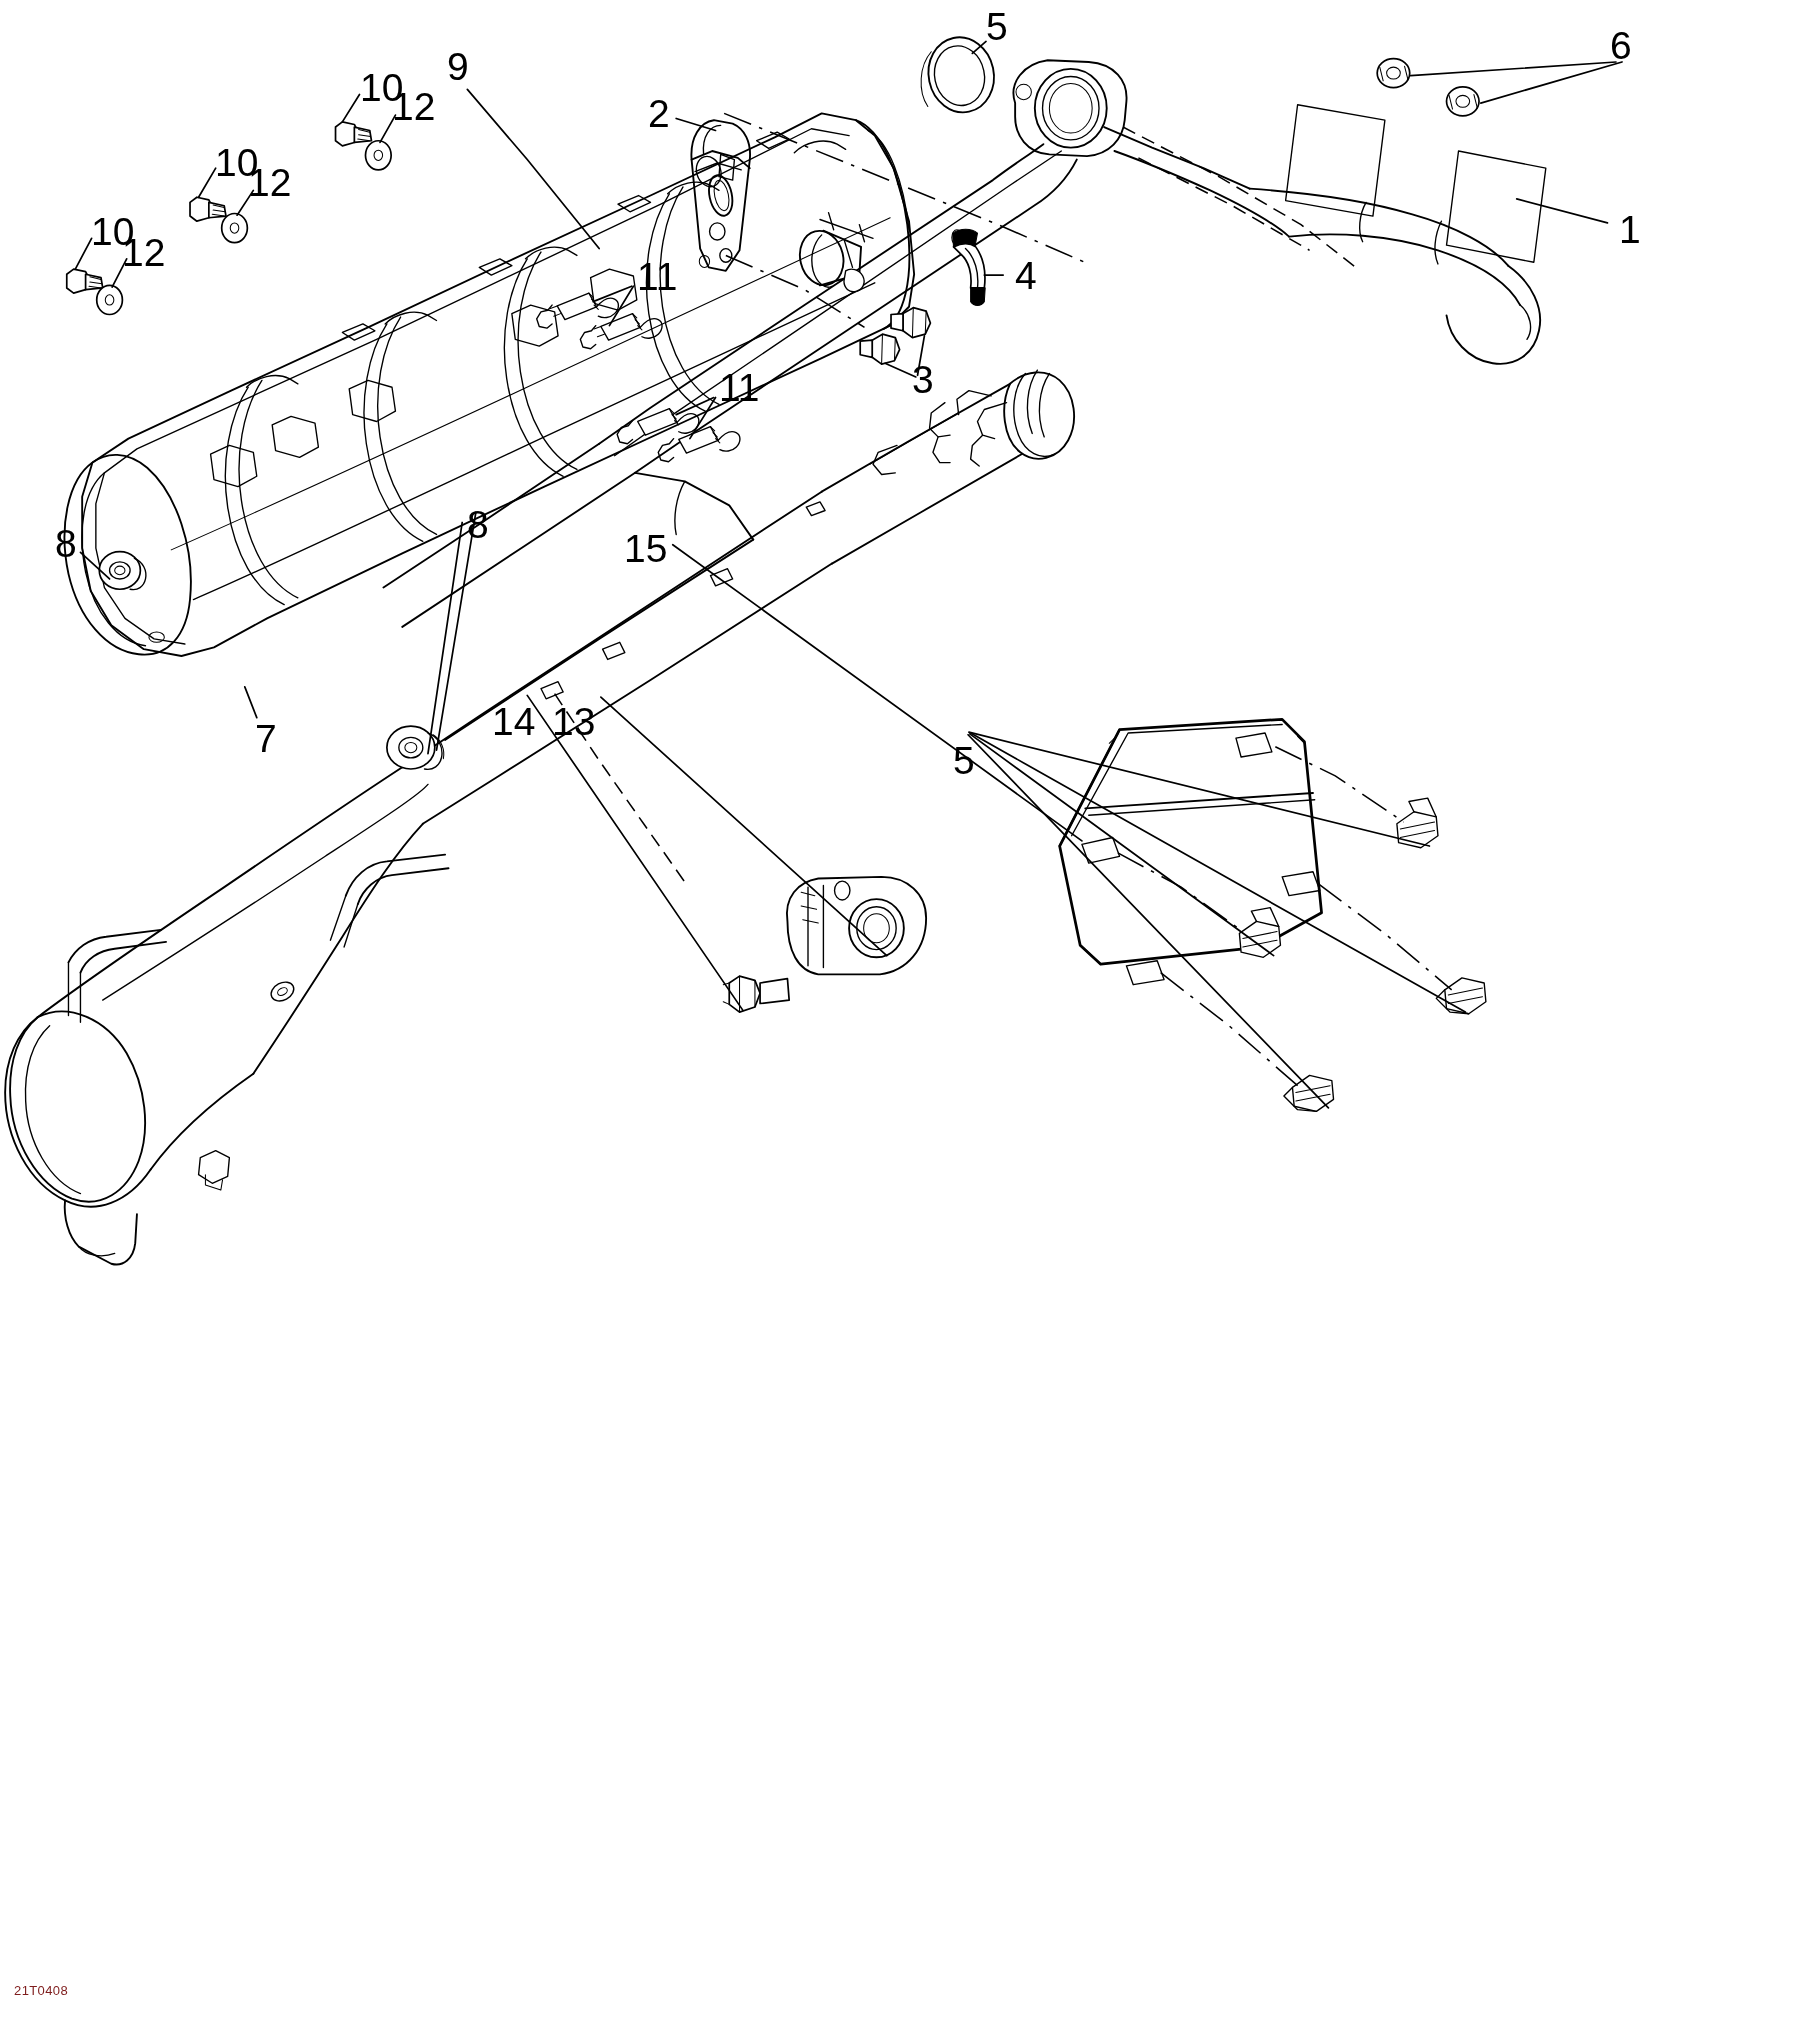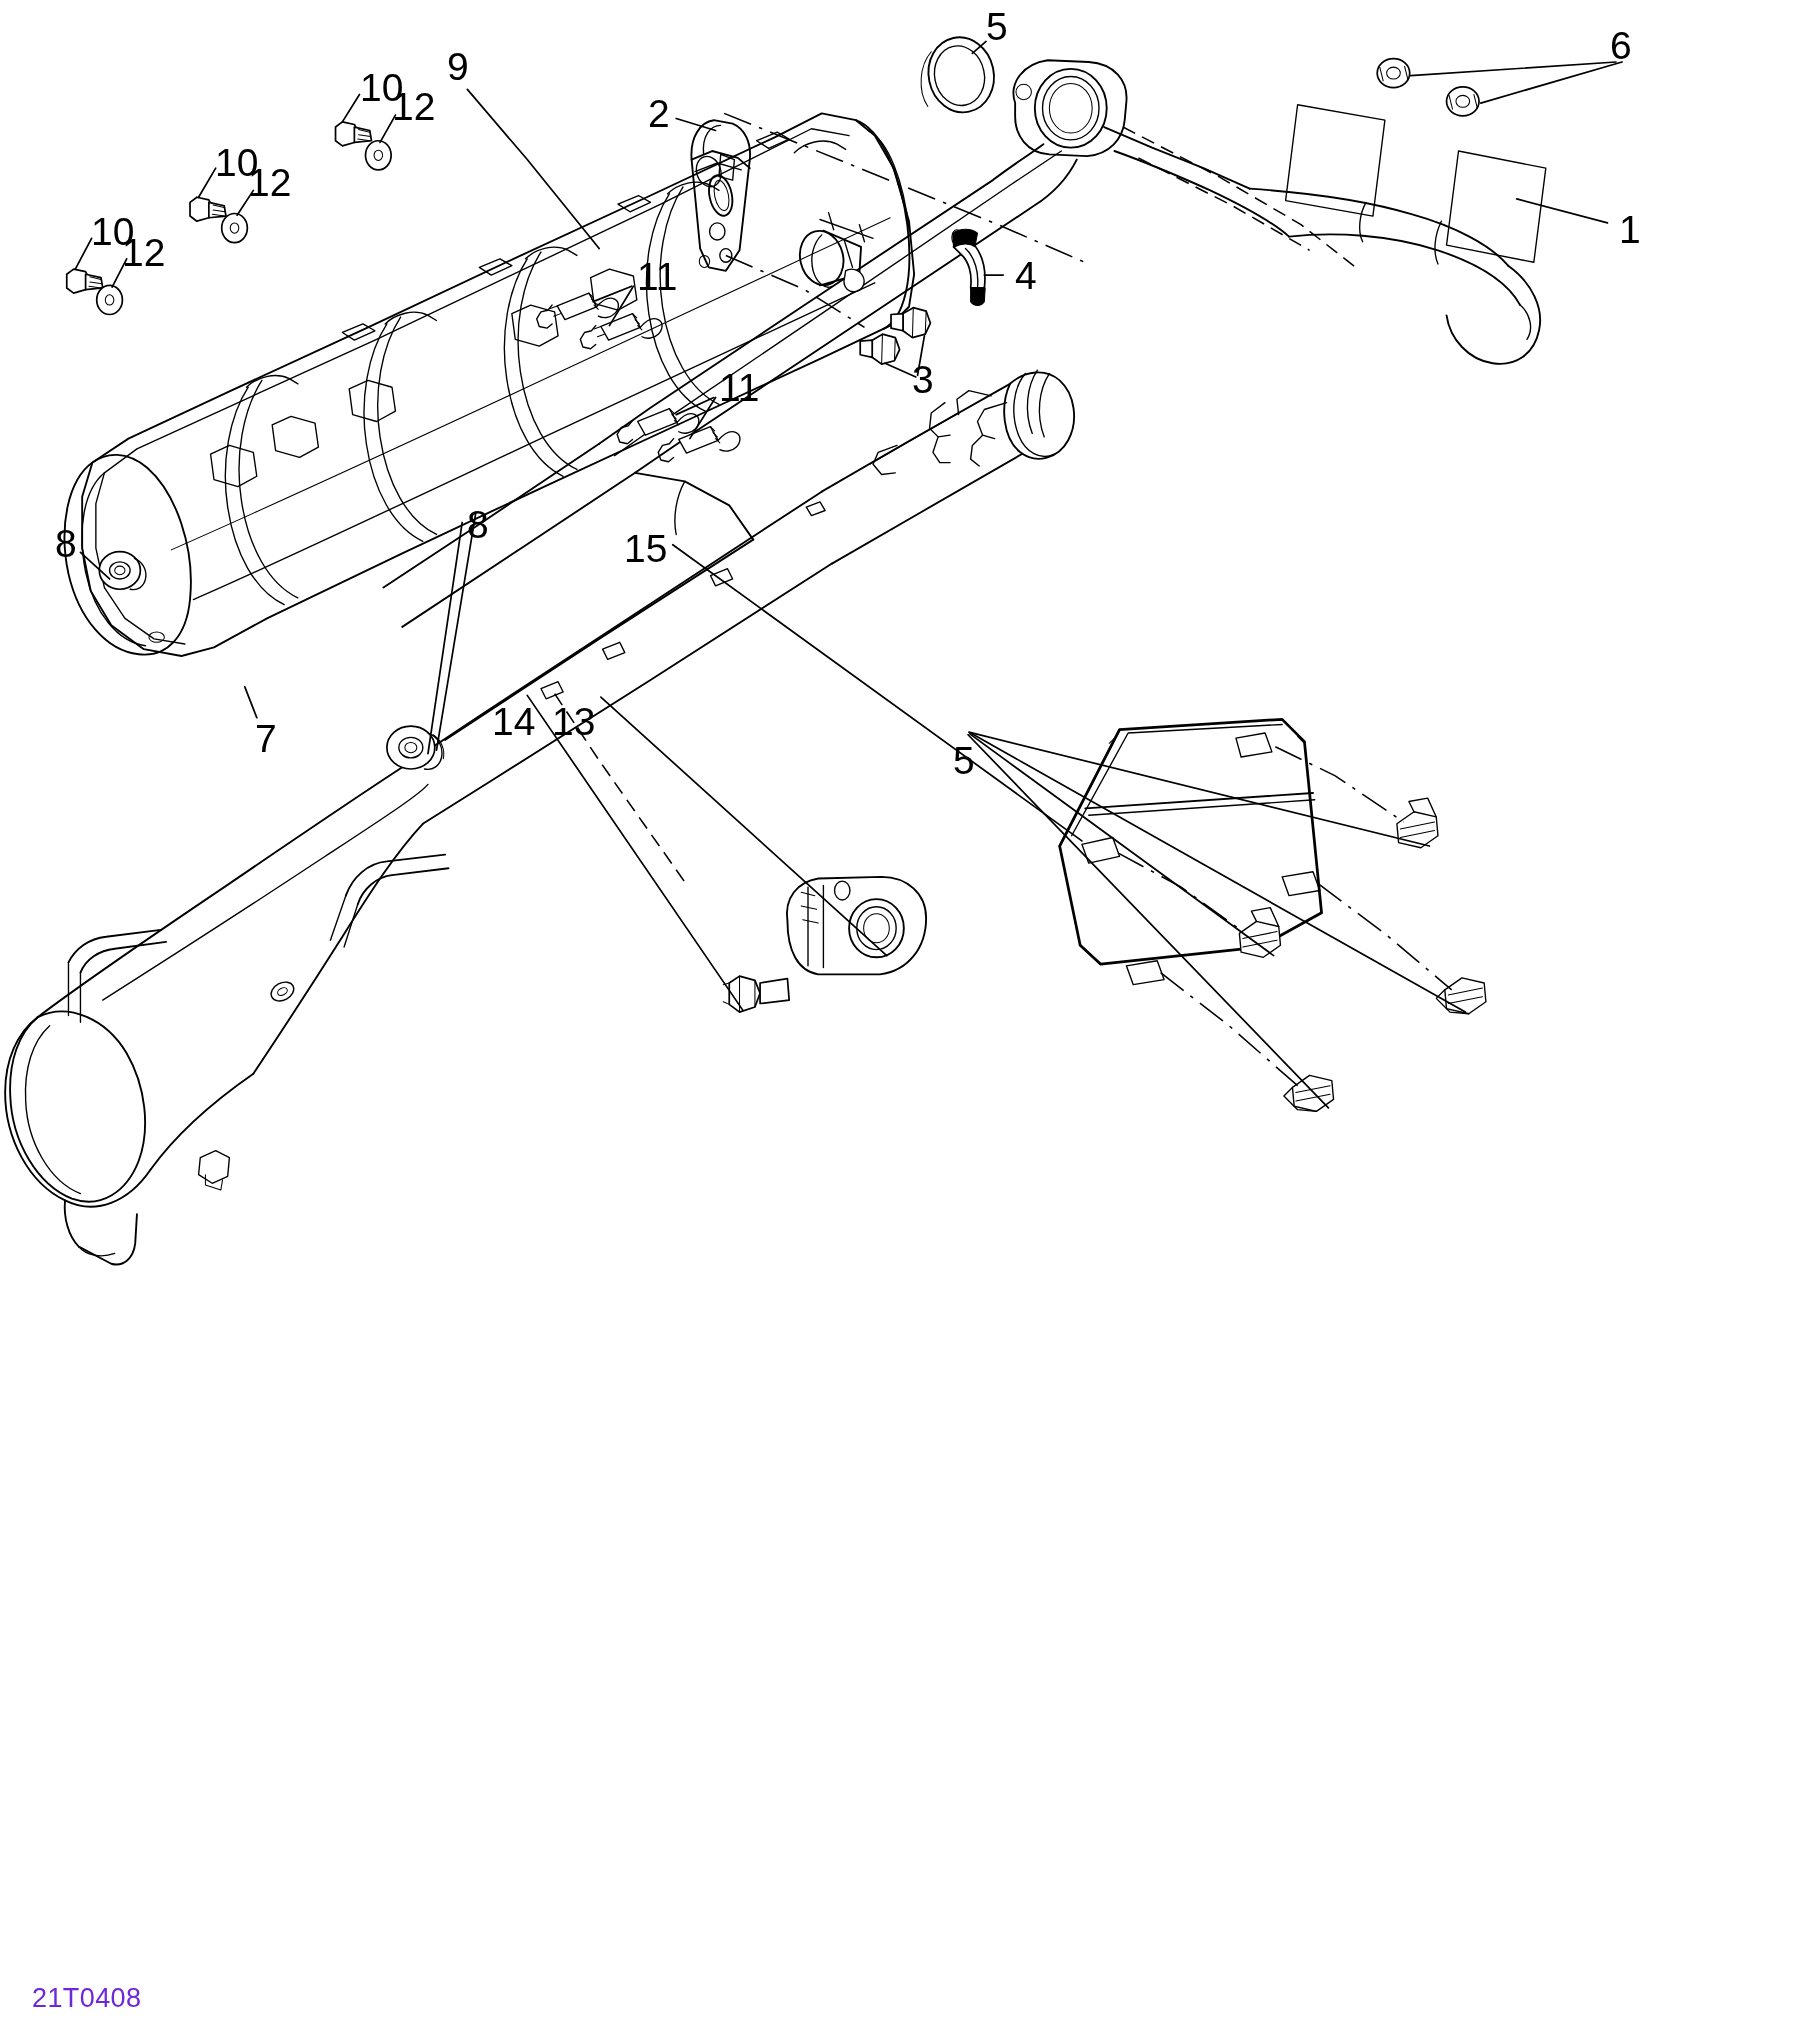--- a/index.html
+++ b/index.html
@@ -17,24 +17,24 @@
     font-family:"Liberation Sans", sans-serif;
     font-size:39px;
     font-weight:400;
     color:#000000;
     line-height:1;
     white-space:nowrap;
     user-select:none;
   }
   .footer-code{
     position:absolute;
-    left:32px;top:1983px;
+    left:14px;top:1983px;
     font-family:"Liberation Sans", sans-serif;
-    font-size:27px;
-    color:#6d28d9;
+    font-size:13px;
+    color:#7f1d1d;
     letter-spacing:0.4px;
   }
   svg{display:block;}
   .ln{fill:none;stroke:#000;stroke-width:2.2;stroke-linecap:round;stroke-linejoin:round;}
   .ln-thin{fill:none;stroke:#000;stroke-width:1.6;stroke-linecap:round;stroke-linejoin:round;}
   .ln-hair{fill:none;stroke:#000;stroke-width:1.2;stroke-linecap:round;stroke-linejoin:round;}
   .ln-bold{fill:none;stroke:#000;stroke-width:3.2;stroke-linecap:round;stroke-linejoin:round;}
   .leader{fill:none;stroke:#000;stroke-width:2.0;stroke-linecap:round;}
   .dash{fill:none;stroke:#000;stroke-width:1.8;stroke-dasharray:16 9;stroke-linecap:butt;}
   .dashdot{fill:none;stroke:#000;stroke-width:1.8;stroke-dasharray:34 10 4 10;stroke-linecap:butt;}

